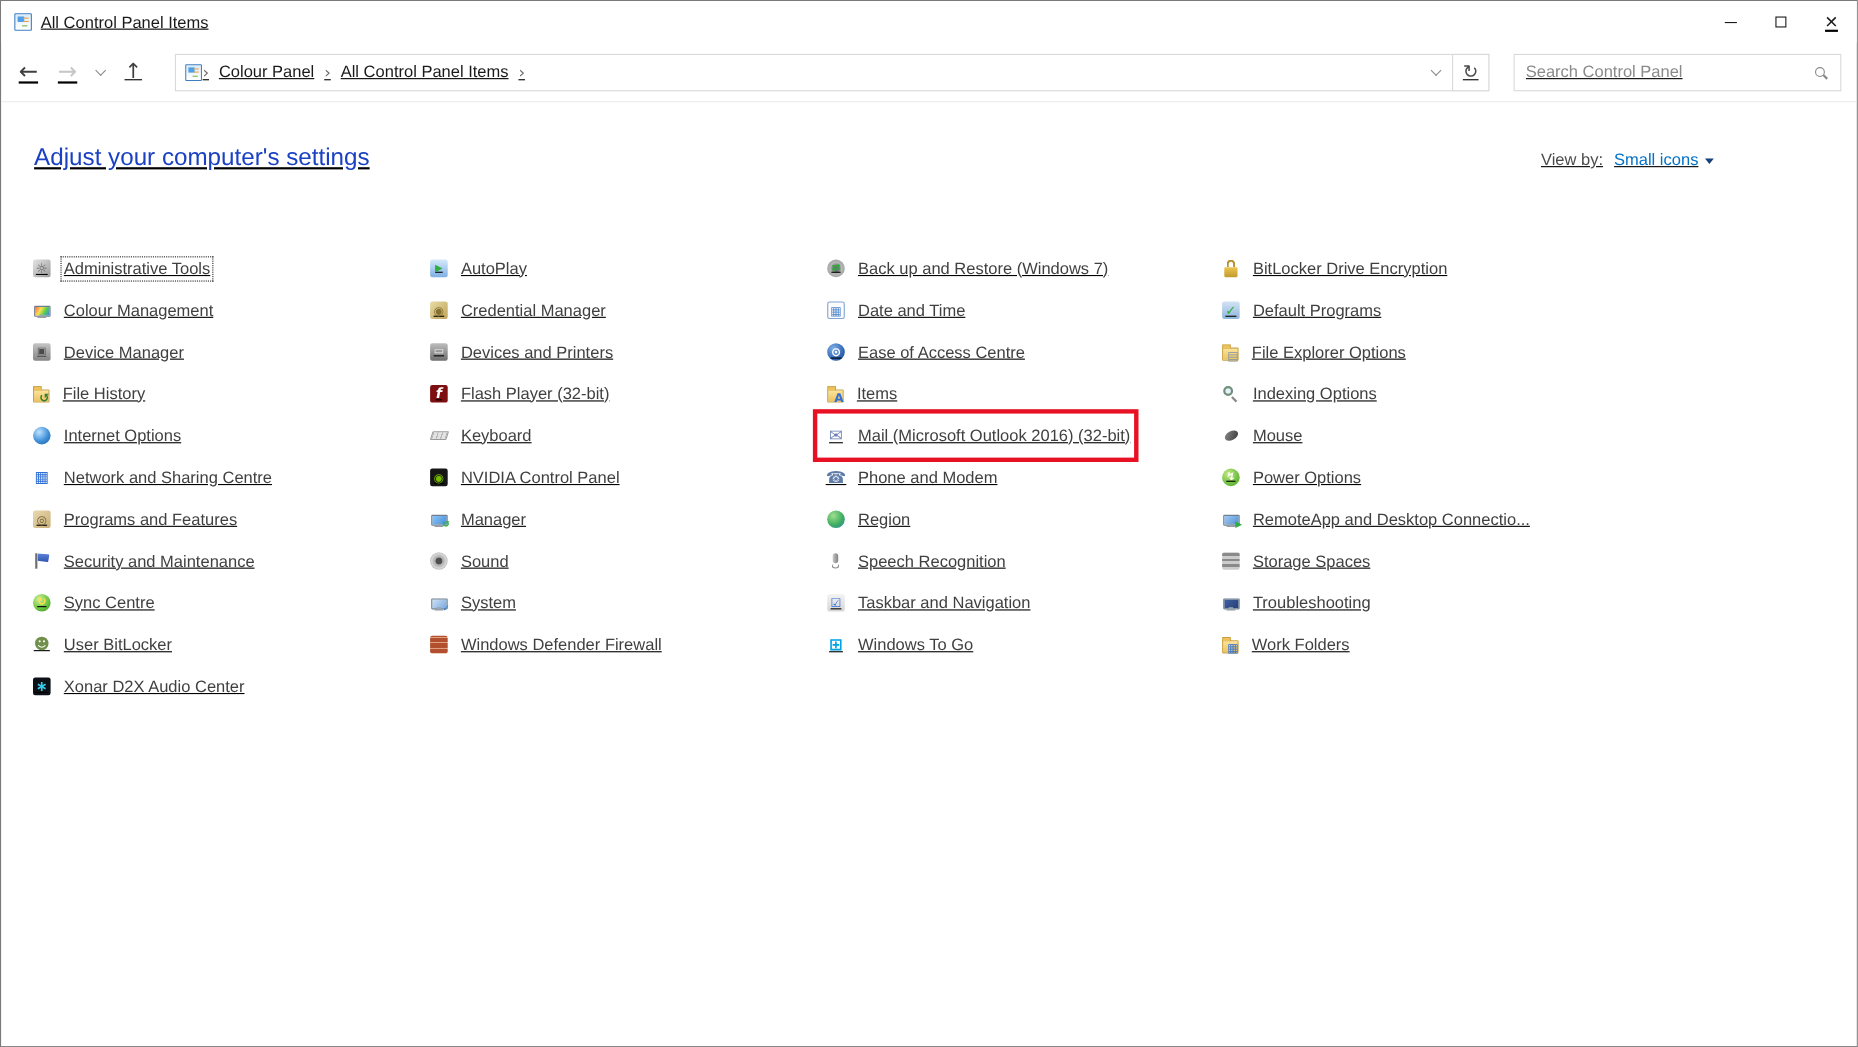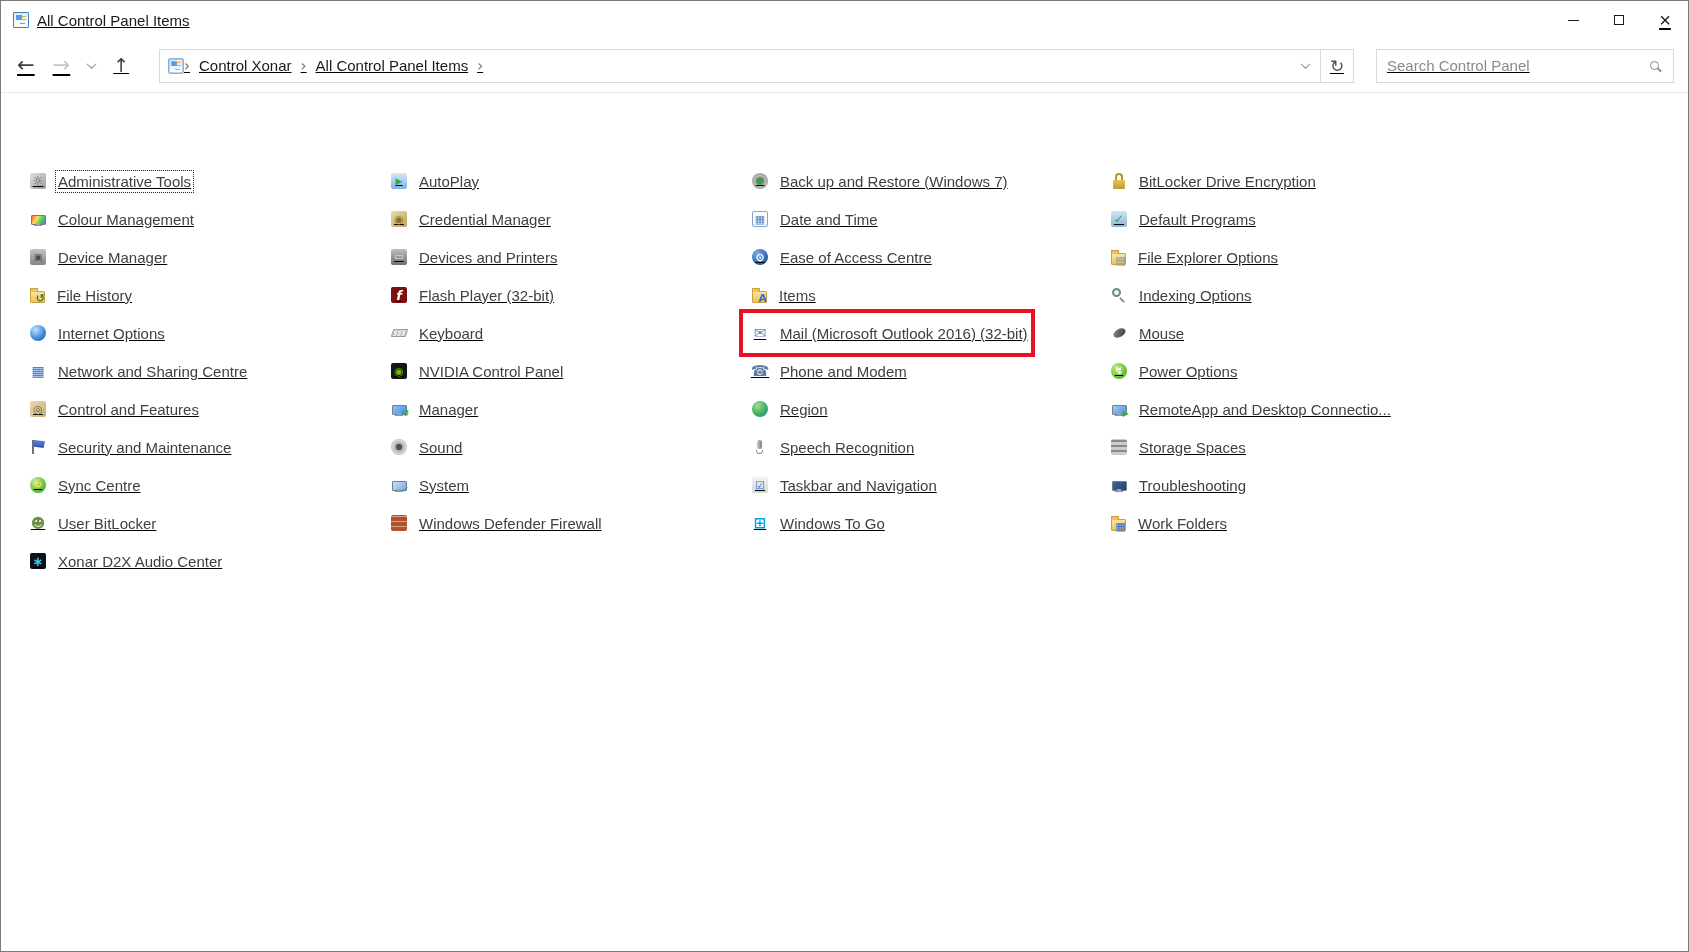--- a/index.html
+++ b/index.html
@@ -114,36 +114,46 @@
           <span class="chev"></span>
         </button>
       <button class="navbtn">
           <span class="arrow upar">↑</span>
         </button>
     </div>
     <div class="addressbar">
       <span class="appicon" style="transform:scale(.95)"></span>
       <div class="crumbs" id="crumbs">
           <span class="crumbsep">›</span>
-          <span class="crumb">Control Xonar</span>
+          <span class="crumb">Colour Panel</span>
           <span class="crumbsep">›</span>
           <span class="crumb">All Control Panel Items</span>
           <span class="crumbsep">›</span>
         </div>
       <div class="addr-dd">
           <span class="chev"></span>
         </div>
       <div class="refreshbtn">↻</div>
     </div>
     <div class="searchbox">
       <input type="text" placeholder="Search Control Panel" style="">
       <span class="sglass"></span>
     </div>
   </div>
 
+  <div class="headerrow">
+    <h1 class="pagetitle">Adjust your computer's settings</h1>
+    <div class="viewby">
+      <span class="viewby-label">View by:</span>
+      <span class="viewby-value">
+        <span>Small icons</span>
+        <span class="caret"></span>
+      </span>
+    </div>
+  </div>
 
   <div class="grid" id="grid">
       <div class="col">
         <a class="item">
           <span class="icon ic-square" style="background: linear-gradient(135deg, rgb(227, 227, 227), rgb(156, 156, 156));">
             <span class="g" style="color: rgb(92, 92, 92); font-size: 12px;">☼</span>
           </span>
           <span class="label focused">Administrative Tools</span>
         </a>
         <a class="item">
@@ -173,21 +183,21 @@
         <a class="item">
           <span class="icon ic-square" style="background: transparent;">
             <span class="g" style="color: rgb(47, 111, 214); font-size: 14px;">▦</span>
           </span>
           <span class="label">Network and Sharing Centre</span>
         </a>
         <a class="item">
           <span class="icon ic-square" style="background: linear-gradient(135deg, rgb(234, 217, 176), rgb(199, 174, 118));">
             <span class="g" style="color: rgb(111, 95, 58); font-size: 11px;">◎</span>
           </span>
-          <span class="label">Control and Features</span>
+          <span class="label">Programs and Features</span>
         </a>
         <a class="item">
           <span class="icon ic-flag">
             <div class="pole"></div>
             <div class="cloth"></div>
           </span>
           <span class="label">Security and Maintenance</span>
         </a>
         <a class="item">
           <span class="icon ic-circle" style="background: radial-gradient(circle at 35% 30%, rgb(207, 240, 154), rgb(99, 192, 60) 60%, rgb(60, 146, 38));">

